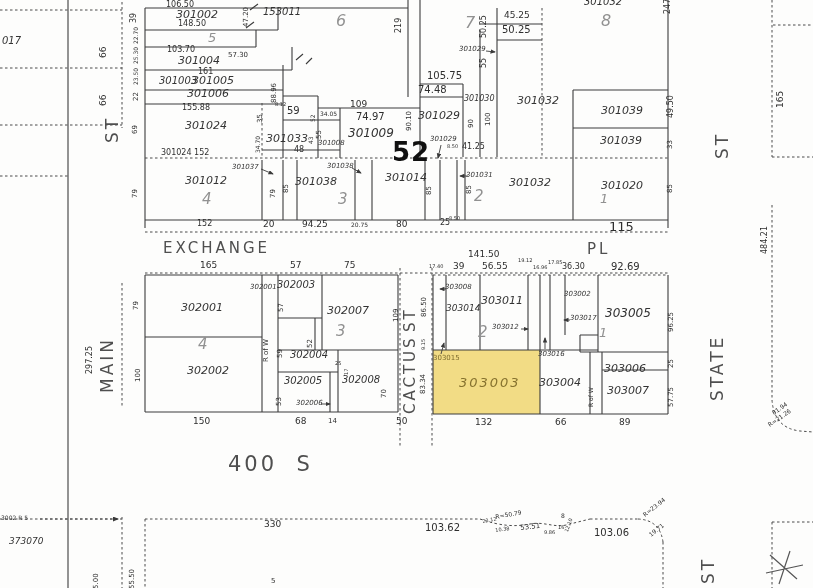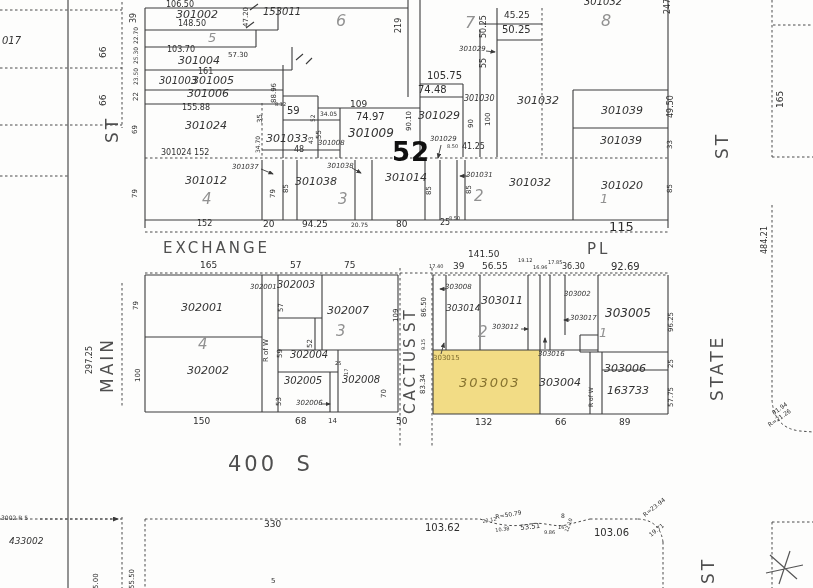--- a/index.html
+++ b/index.html
@@ -120,21 +120,21 @@
       <span class="lb p" style="left: 185px; top: 175px; font-size: 11px;">301012</span>
       <span class="lb big" style="left: 202px; top: 192px; font-size: 15px;">4</span>
       <span class="lb vrt" style="left: 132px; top: 198px; font-size: 7px; transform-origin: 0px 0px; transform: rotate(-90deg);">79</span>
       <span class="lb" style="left: 197px; top: 220px; font-size: 8px;">152</span>
       <span class="lb p" style="left: 2px; top: 36px; font-size: 10px;">017</span>
       <span class="lb vrt" style="left: 99px; top: 58px; font-size: 9px; transform-origin: 0px 0px; transform: rotate(-90deg);">66</span>
       <span class="lb vrt" style="left: 99px; top: 106px; font-size: 9px; transform-origin: 0px 0px; transform: rotate(-90deg);">66</span>
       <span class="lb street vrt" style="left: 104px; top: 143px; font-size: 17px; transform-origin: 0px 0px; transform: rotate(-90deg);">ST</span>
       <span class="lb vrt" style="left: 86px; top: 374px; font-size: 8px; transform-origin: 0px 0px; transform: rotate(-90deg);">297.25</span>
       <span class="lb street vrt" style="left: 99px; top: 393px; font-size: 17px; transform-origin: 0px 0px; transform: rotate(-90deg);">MAIN</span>
-      <span class="lb p" style="left: 9px; top: 537px; font-size: 9px;">433002</span>
+      <span class="lb p" style="left: 9px; top: 537px; font-size: 9px;">373070</span>
       <span class="lb" style="left: 1px; top: 515px; font-size: 6px;">3002 R 5</span>
       <span class="lb vrt" style="left: 93px; top: 589px; font-size: 7px; transform-origin: 0px 0px; transform: rotate(-90deg);">5.00</span>
       <span class="lb vrt" style="left: 129px; top: 589px; font-size: 7px; transform-origin: 0px 0px; transform: rotate(-90deg);">55.50</span>
       <span class="lb" style="left: 271px; top: 578px; font-size: 7px;">5</span>
       <span class="lb vrt" style="left: 257px; top: 123px; font-size: 7px; transform-origin: 0px 0px; transform: rotate(-90deg);">35</span>
       <span class="lb vrt" style="left: 255px; top: 153px; font-size: 6px; transform-origin: 0px 0px; transform: rotate(-90deg);">34.70</span>
       <span class="lb p" style="left: 266px; top: 133px; font-size: 11px;">301033</span>
       <span class="lb" style="left: 294px; top: 146px; font-size: 8px;">48</span>
       <span class="lb" style="left: 275px; top: 102px; font-size: 5px;">8.12</span>
       <span class="lb" style="left: 287px; top: 106px; font-size: 10px;">59</span>
@@ -258,21 +258,21 @@
       <span class="lb p" style="left: 605px; top: 307px; font-size: 12px;">303005</span>
       <span class="lb big" style="left: 599px; top: 326px; font-size: 13px;">1</span>
       <span class="lb vrt" style="left: 421px; top: 350px; font-size: 5px; transform-origin: 0px 0px; transform: rotate(-90deg);">9.15</span>
       <span class="lb hls" style="left: 433px; top: 355px; font-size: 7px;">303015</span>
       <span class="lb hl" style="left: 459px; top: 376px; font-size: 13px;">303003</span>
       <span class="lb vrt" style="left: 420px; top: 394px; font-size: 7px; transform-origin: 0px 0px; transform: rotate(-90deg);">83.34</span>
       <span class="lb p" style="left: 538px; top: 351px; font-size: 7px;">303016</span>
       <span class="lb p" style="left: 539px; top: 377px; font-size: 11px;">303004</span>
       <span class="lb vrt" style="left: 588px; top: 407px; font-size: 6px; transform-origin: 0px 0px; transform: rotate(-90deg);">R of W</span>
       <span class="lb p" style="left: 604px; top: 352px; font-size: 11px; margin-top: 11px;">303006</span>
-      <span class="lb p" style="left: 607px; top: 385px; font-size: 11px;">163733</span>
+      <span class="lb p" style="left: 607px; top: 385px; font-size: 11px;">303007</span>
       <span class="lb" style="left: 475px; top: 418px; font-size: 9px;">132</span>
       <span class="lb" style="left: 555px; top: 418px; font-size: 9px;">66</span>
       <span class="lb" style="left: 619px; top: 418px; font-size: 9px;">89</span>
       <span class="lb street" style="left: 228px; top: 454px; font-size: 21px;">400  S</span>
       <span class="lb" style="left: 264px; top: 520px; font-size: 9px;">330</span>
       <span class="lb" style="left: 425px; top: 523px; font-size: 10px;">103.62</span>
       <span class="lb" style="left: 495px; top: 514px; font-size: 6px; transform: rotate(-10deg);">R=50.79</span>
       <span class="lb" style="left: 482px; top: 519px; font-size: 5px; transform: rotate(-10deg);">23.12</span>
       <span class="lb" style="left: 495px; top: 528px; font-size: 5px; transform: rotate(-8deg);">10.38</span>
       <span class="lb" style="left: 520px; top: 525px; font-size: 7px; transform: rotate(-6deg);">53.51</span>

